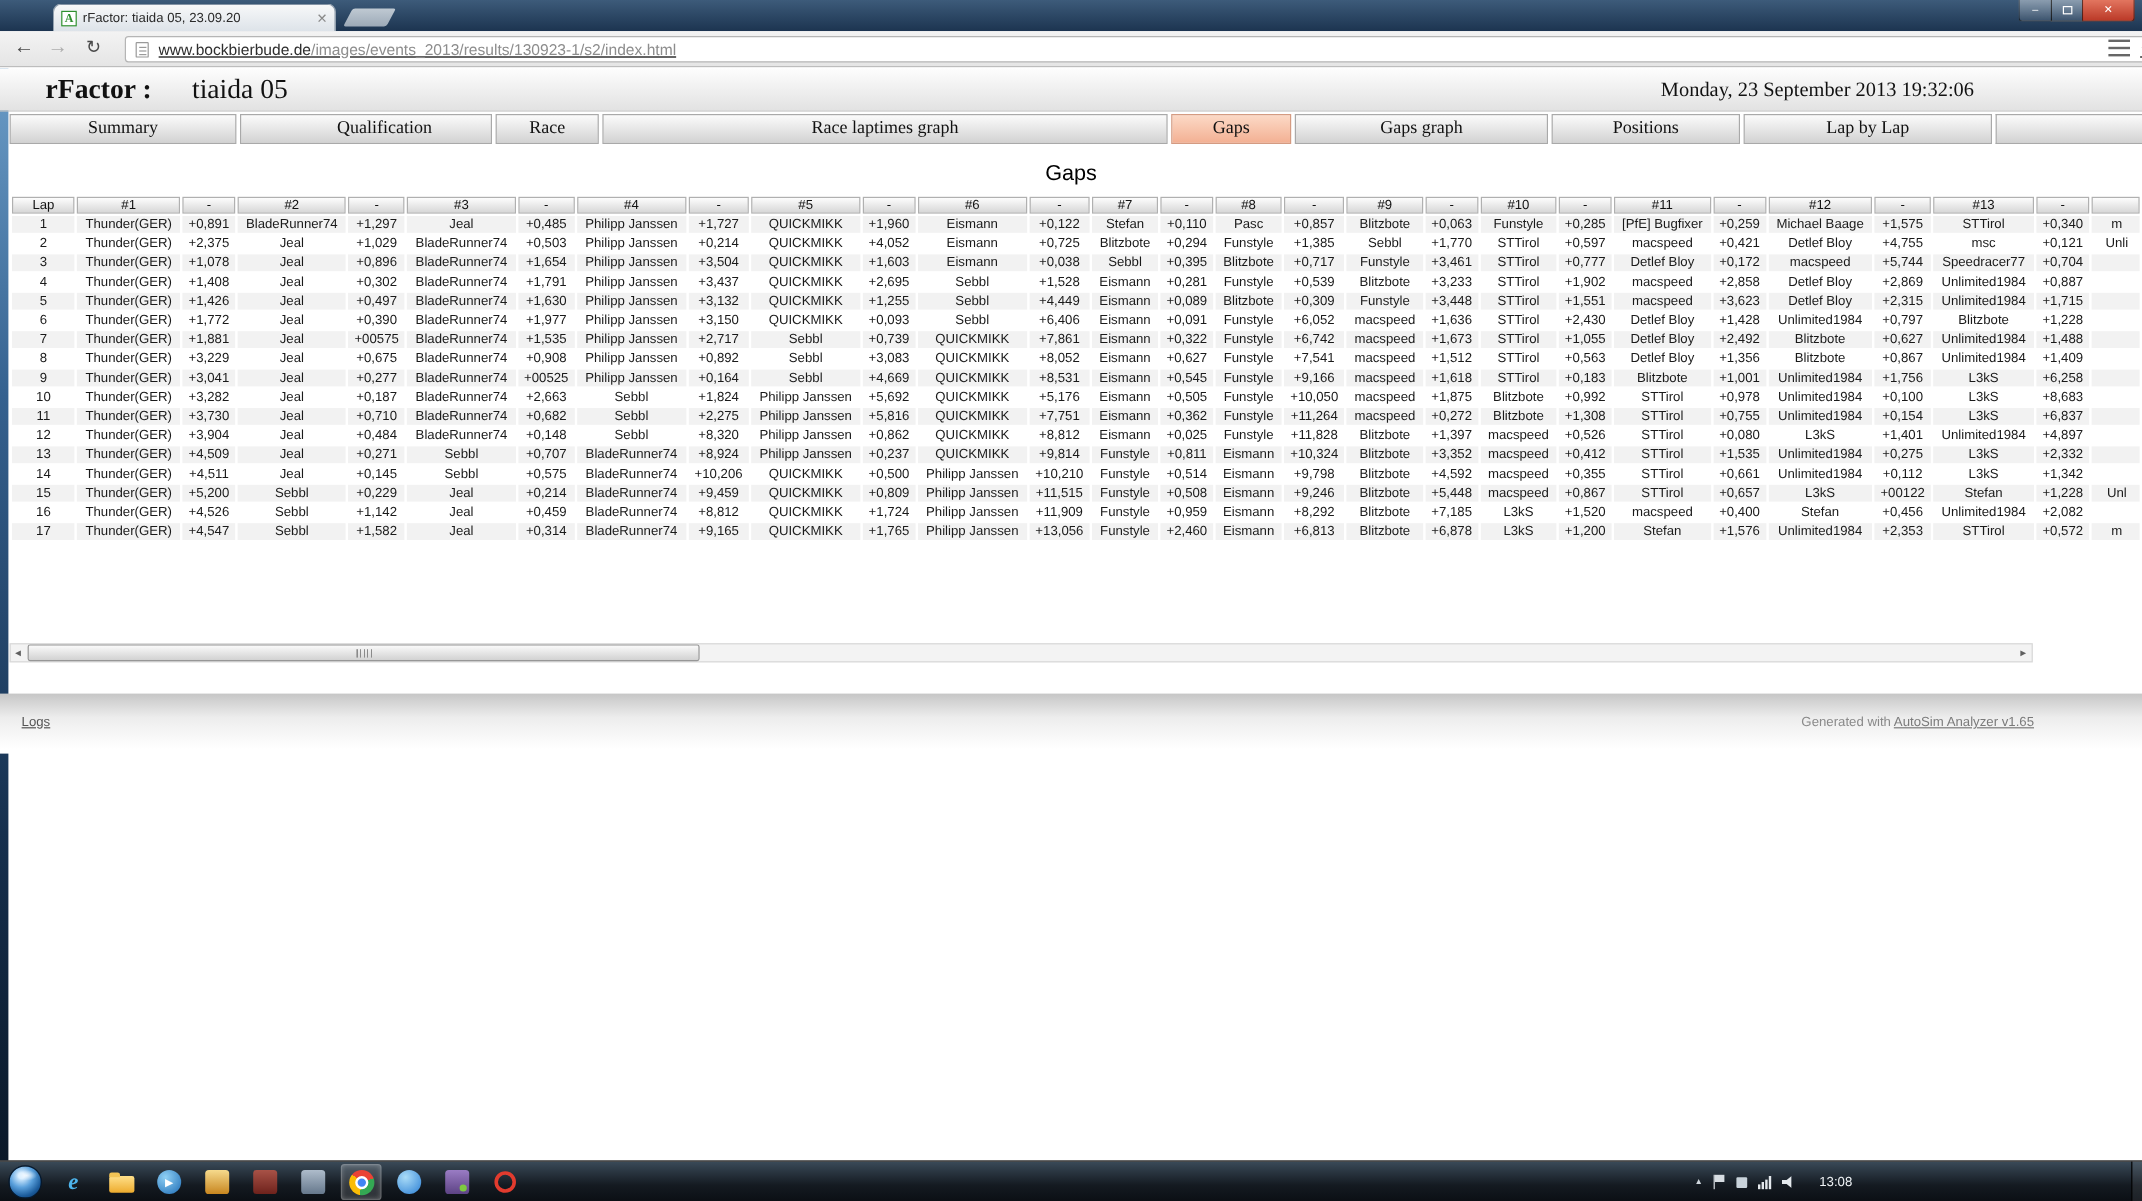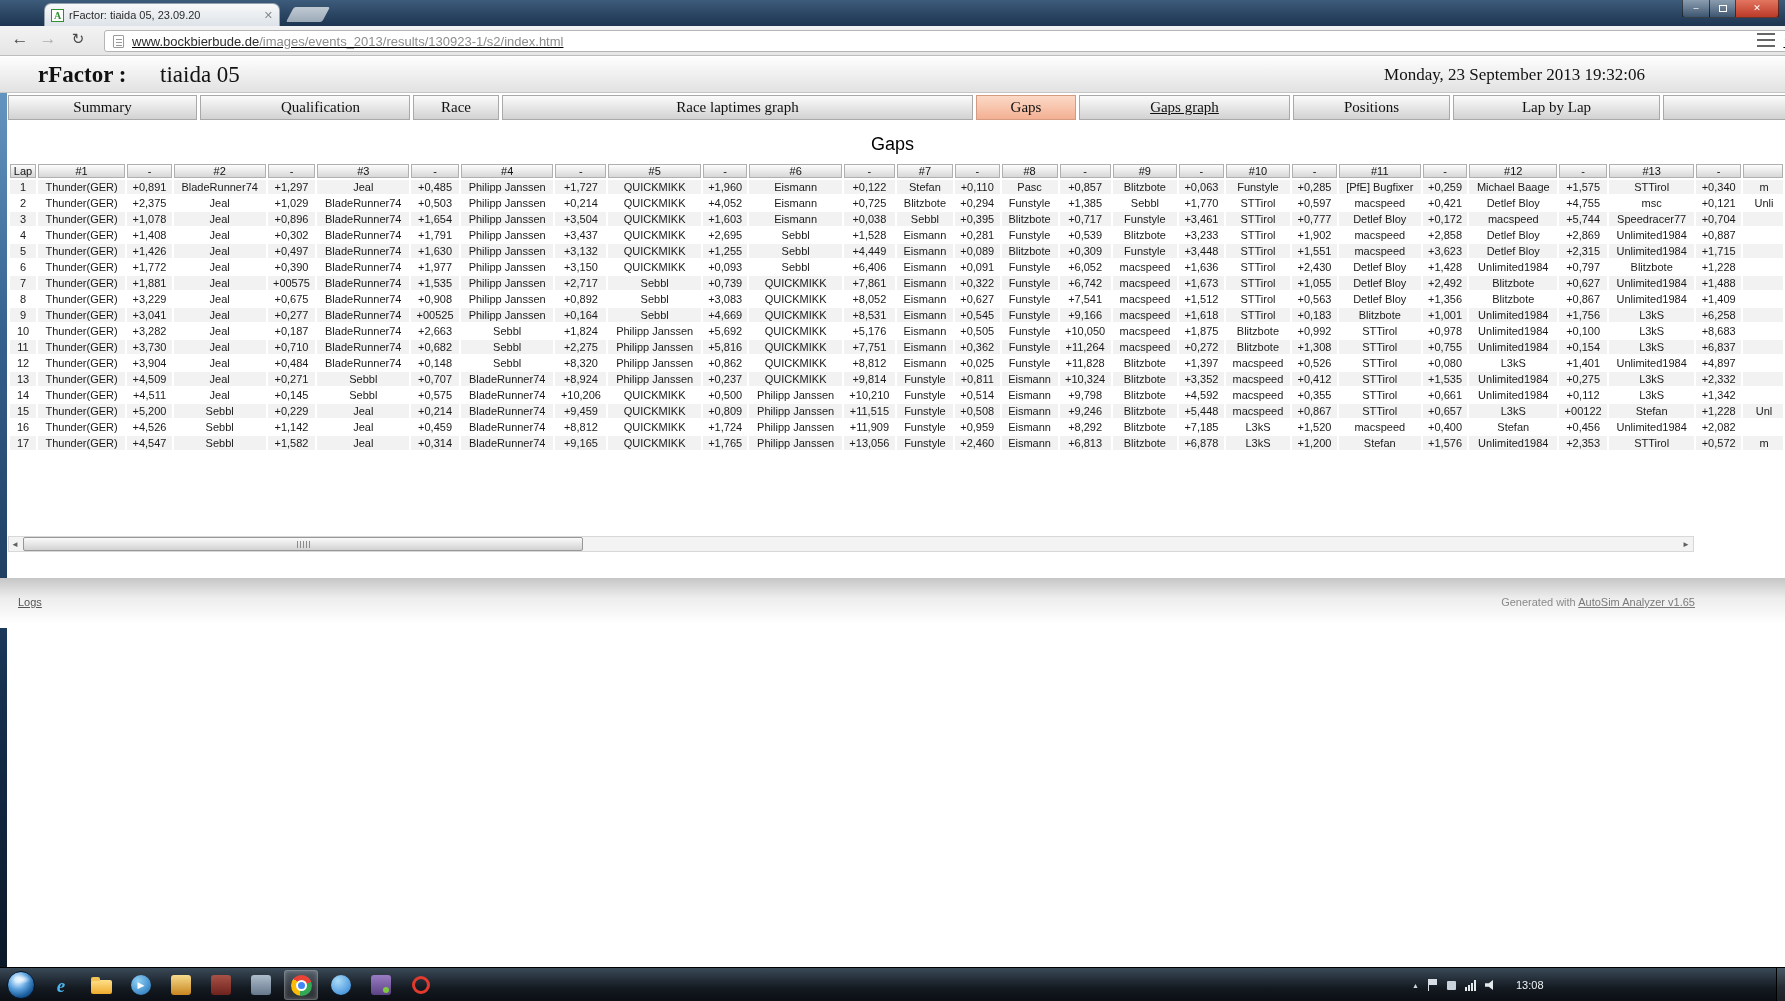--- a/index.html
+++ b/index.html
@@ -70,21 +70,21 @@
   .navfill { flex:1; height:25px; background:linear-gradient(#fbfbfb,#d2d2d2);
              border:1px solid #a9a9a9; border-right:none; }
 
   .gapstitle { position:absolute; left:0; top:77px; width:100%; text-align:center;
                font-size:18px; color:#000; }
 
   .tablewrap { position:absolute; left:8px; top:105px; width:1777px; overflow:hidden; }
   table.gaps { border-collapse:separate; border-spacing:2px; min-width:100%;
                font-size:11px; white-space:nowrap; }
   table.gaps th { background:linear-gradient(#fdfdfd,#d7d7d7); border:1px solid #b0b0b0;
-                  font-weight:normal; color:#111; height:14px; line-height:12px; padding:0 0; text-align:center; }
+                  font-weight:normal; color:#111; height:14px; line-height:12px; padding:0 16px; text-align:center; }
   table.gaps td { height:14px; line-height:14px; text-align:center; color:#1a1a1a; }
   table.gaps tr.odd td { background:#f2f2f2; }
   table.gaps tr.even td { background:#ffffff; }
   td.c-lap, th.c-lap { width:26px; padding:0 3px; }
   td.c-name { padding:0 5px; }
   td.c-gap, th.c-gap { padding:0 4px; color:#c6887a; }
   td.c-gap { color:#c6887a; }
   td.c-frag, th.c-frag { width:40px; max-width:40px; overflow:hidden; text-align:left; padding:0 0 0 2px; }
   td.c-frag { color:#1a1a1a; }
 
@@ -198,21 +198,21 @@
       <span class="ph-event">tiaida 05</span>
       <span class="ph-date">Monday, 23 September 2013 19:32:06</span>
     </div>
 
     <div class="navrow">
         <div class="navtab" style="width: 189px;">Summary</div>
         <div class="navtab" style="width: 210px; padding-left: 31px;">Qualification</div>
         <div class="navtab" style="width: 86px;">Race</div>
         <div class="navtab" style="width: 471px;">Race laptimes graph</div>
         <div class="navtab active" style="width: 100px;">Gaps</div>
-        <div class="navtab" style="width: 211px; text-decoration: underline;">Gaps graph</div>
+        <div class="navtab" style="width: 211px;">Gaps graph</div>
         <div class="navtab" style="width: 157px;">Positions</div>
         <div class="navtab" style="width: 207px;">Lap by Lap</div>
         <div class="navfill"></div>
       </div>
 
     <div class="gapstitle">Gaps</div>
 
     <div class="tablewrap">
       <table class="gaps">
         <thead>

